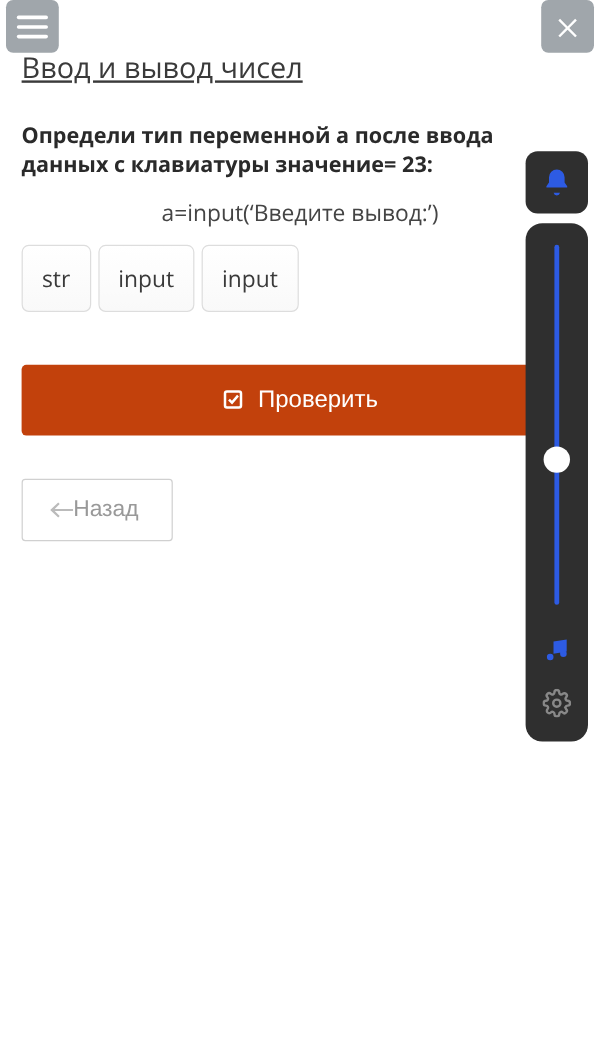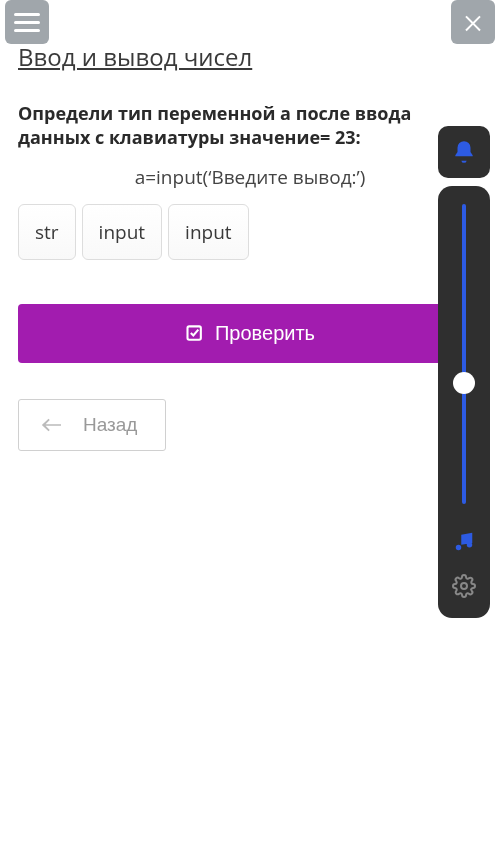--- a/index.html
+++ b/index.html
@@ -76,42 +76,41 @@
       border-radius: 6px;
       padding: 14px 16px;
       font-size: 19px;
       color: #3a3a3a;
       background: linear-gradient(#fff, #f9f9f9);
       cursor: pointer;
     }
     .check-btn {
       width: 100%;
       margin-top: 44px;
-      background: #a21caf;
+      background: #c2410c;
       border: none;
       border-radius: 4px;
       padding: 18px 0;
       color: #fff;
       font-size: 20px;
       display: flex;
       align-items: center;
       justify-content: center;
       gap: 10px;
       cursor: pointer;
     }
     .check-btn svg { width: 20px; height: 20px; stroke: #fff; fill: none; stroke-width: 2.5; }
     .back-btn {
       margin-top: 36px;
       border: 1px solid #d0d0d0;
       background: #fff;
       border-radius: 3px;
       padding: 14px 28px 14px 22px;
       display: inline-flex;
       align-items: center;
-      gap: 22px;
       color: #999;
       font-size: 19px;
       cursor: pointer;
     }
     .back-btn svg { width: 20px; height: 16px; fill: #bbb; }
     
     .float-bell {
       position: absolute;
       right: 10px;
       top: 126px;

